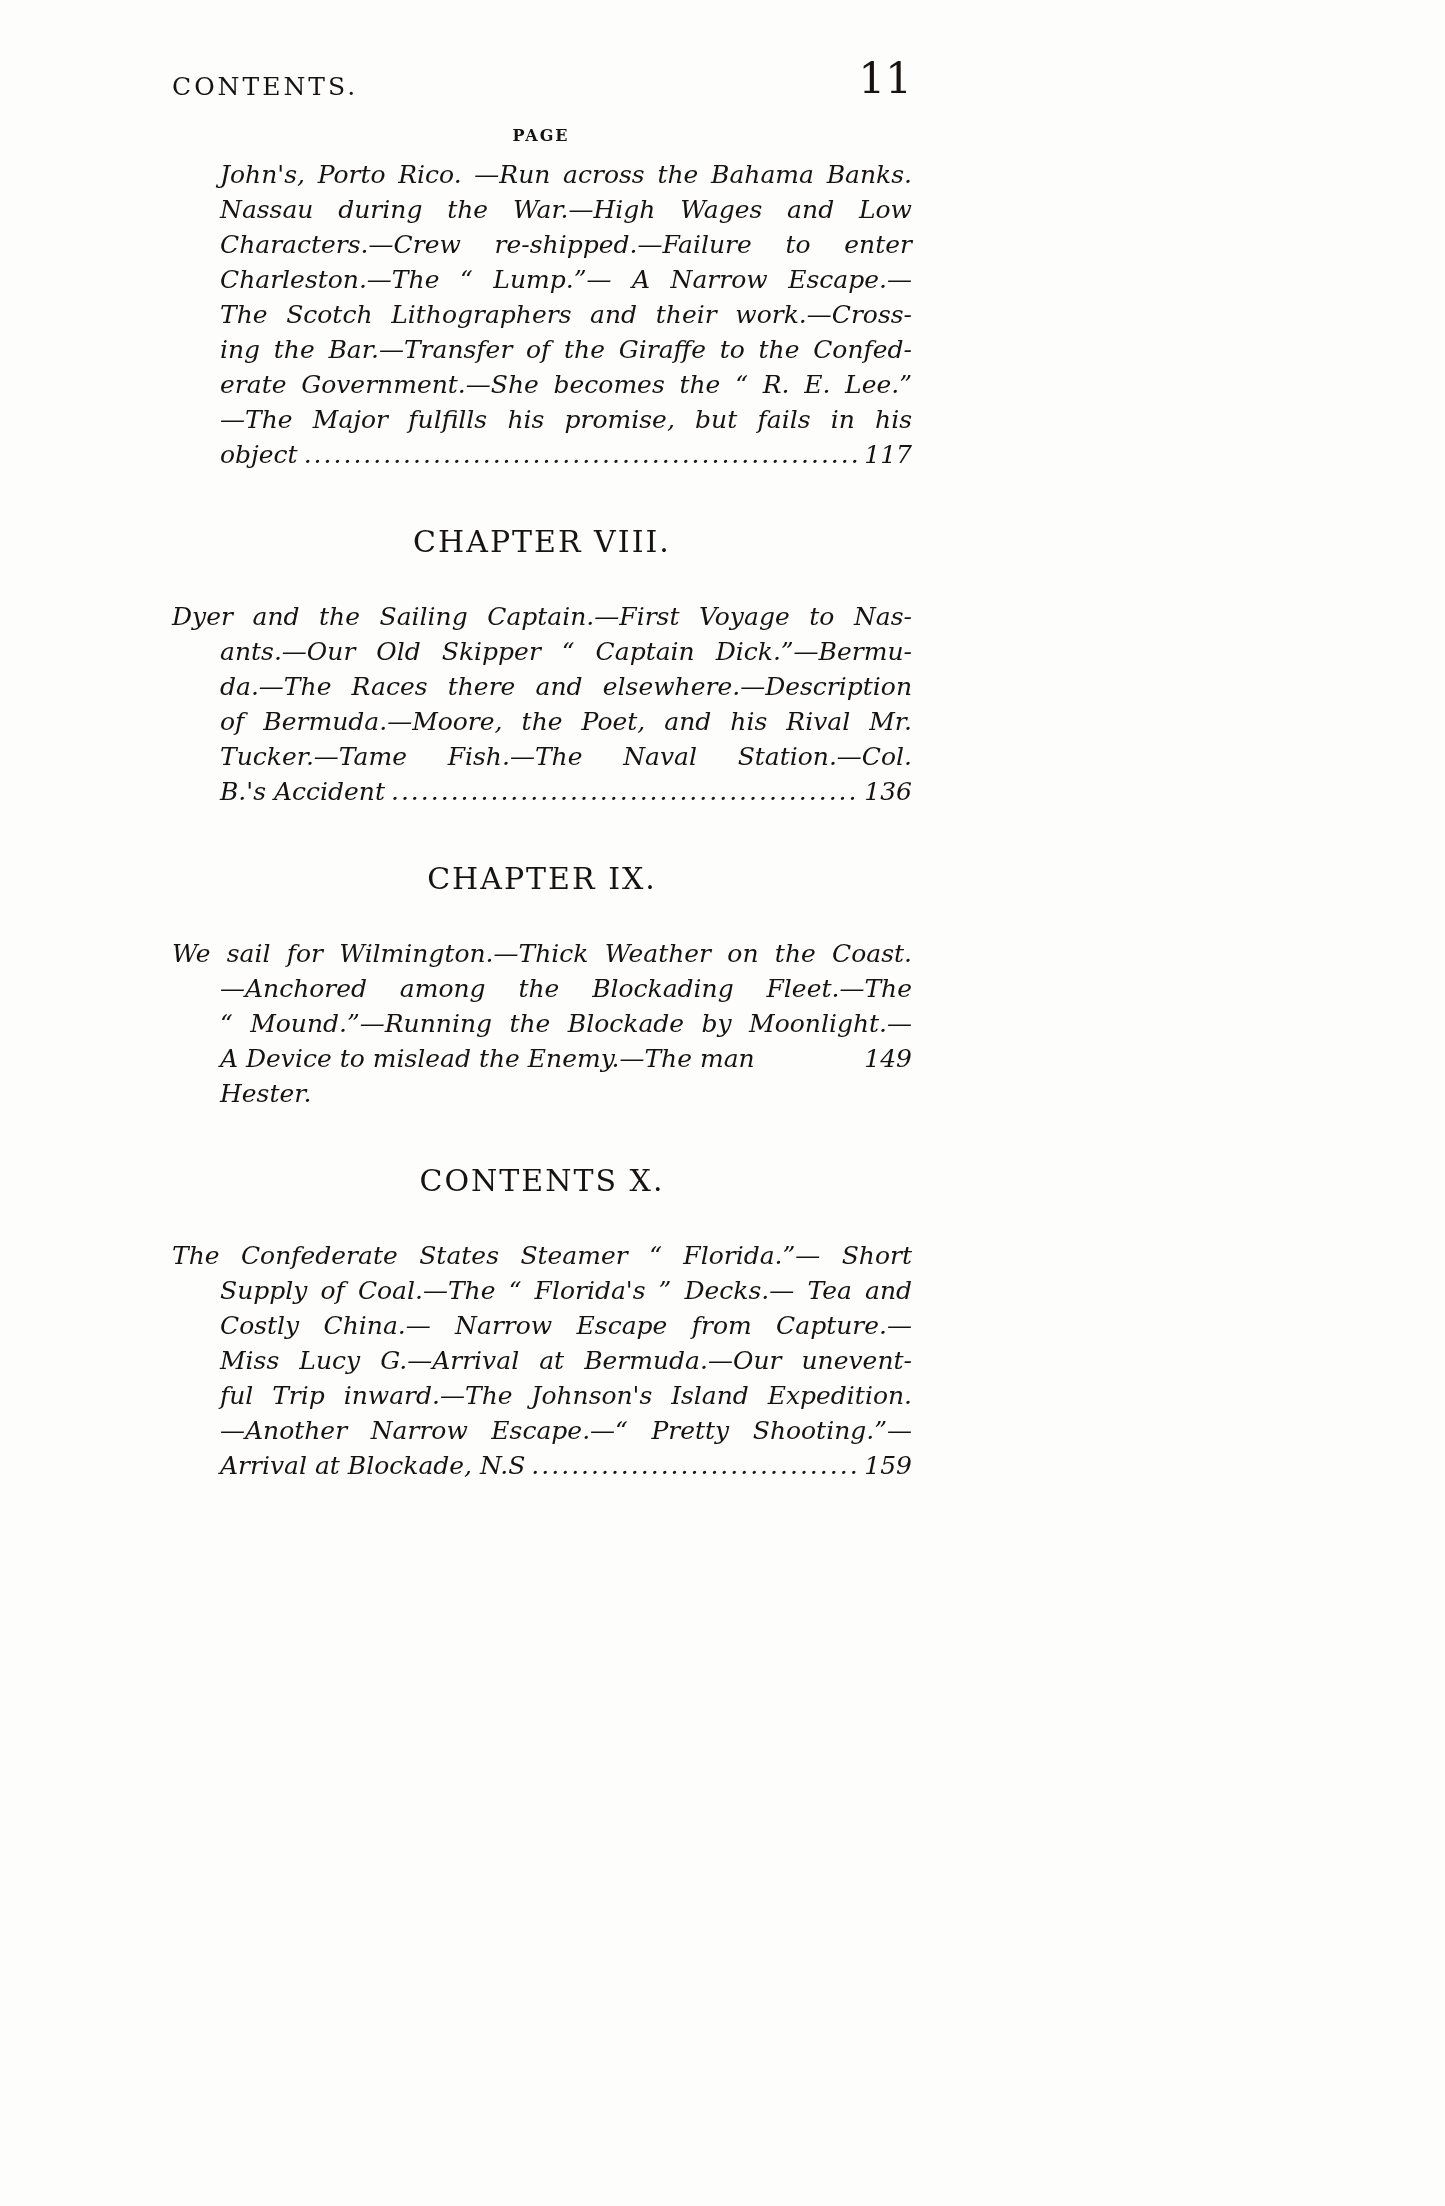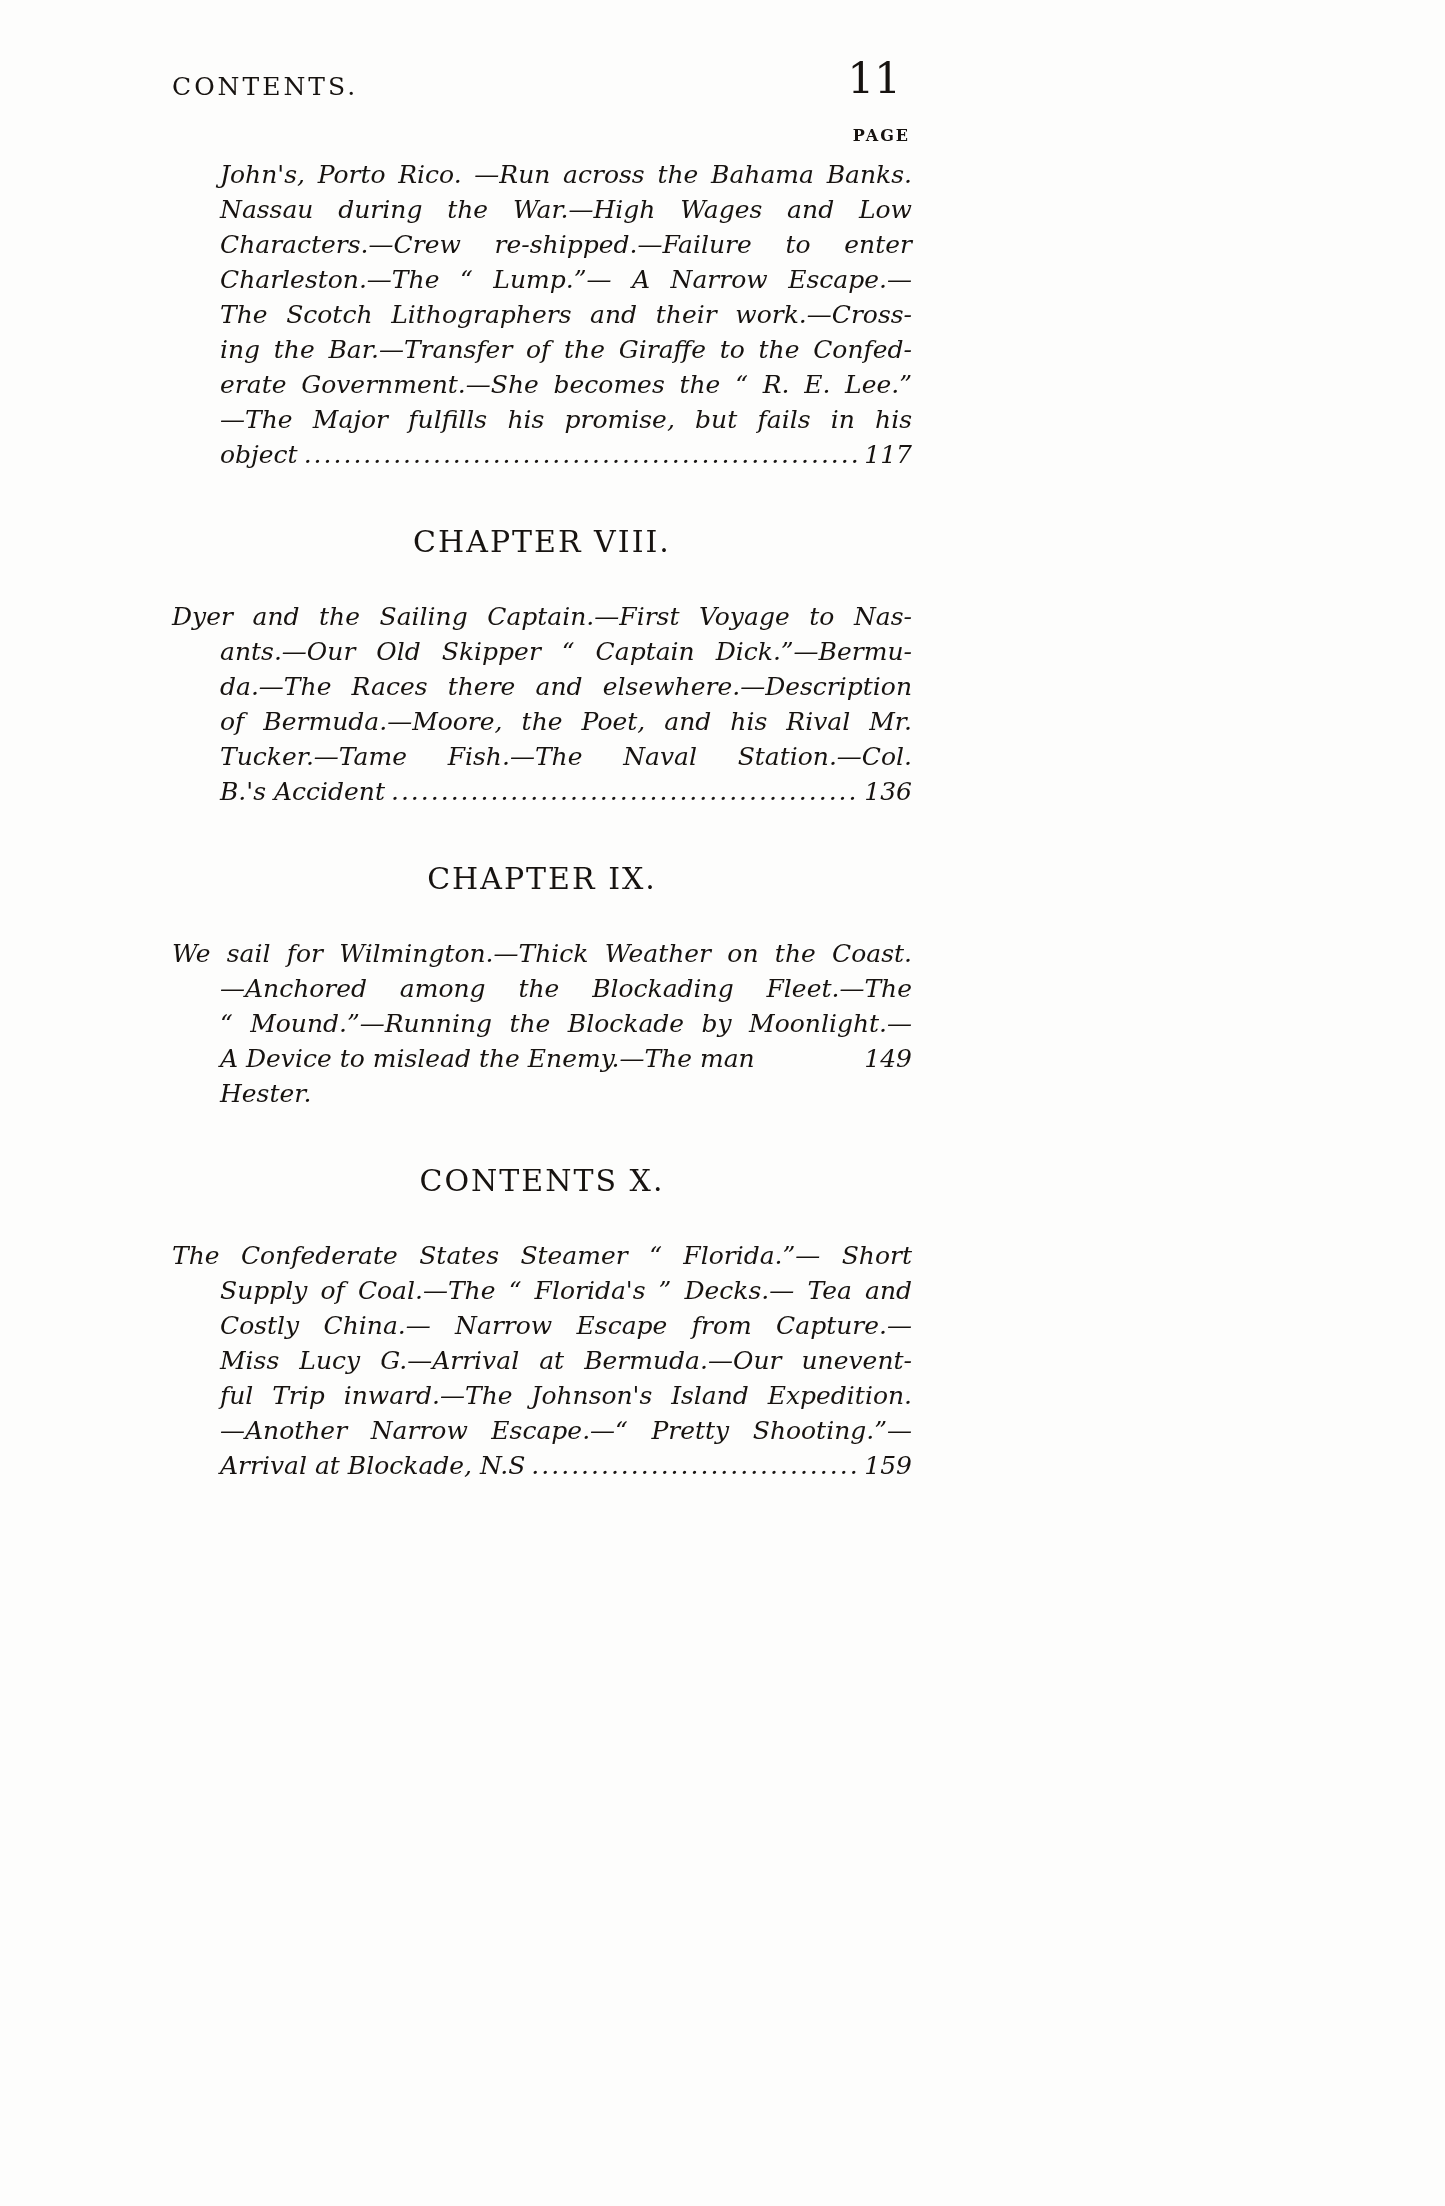--- a/index.html
+++ b/index.html
@@ -29,26 +29,26 @@
     position: absolute;
     left: 0;
     right: 0;
     top: 10px;
     text-align: left;
     font-size: 25px;
     letter-spacing: 3px;
   }
   .folio {
     position: absolute;
-    right: 11px;
+    right: 0;
     top: -8px;
     font-size: 42px;
   }
   .page-label {
-    text-align: right;
+    text-align: center;
     font-size: 16px;
     font-weight: bold;
     letter-spacing: 2px;
     margin-top: 6px;
     margin-bottom: 12px;
     padding-right: 2px;
   }
   .entry {
     margin: 0;
     font-style: italic;

